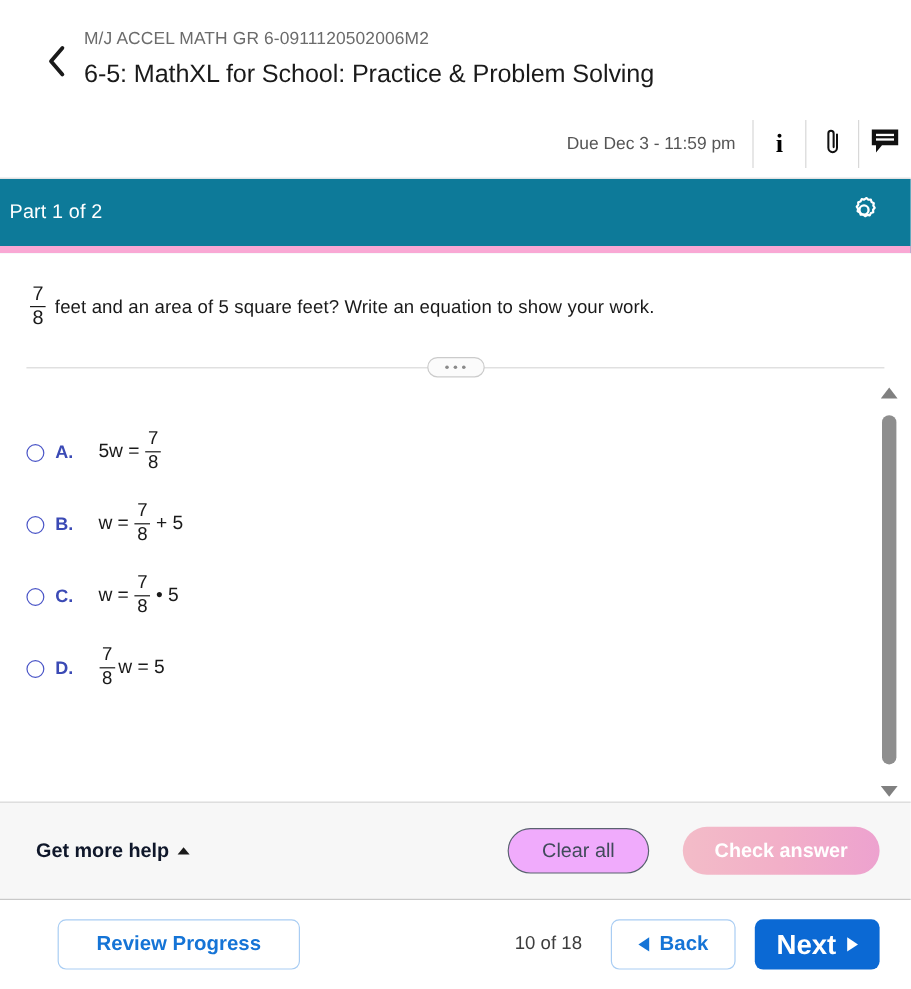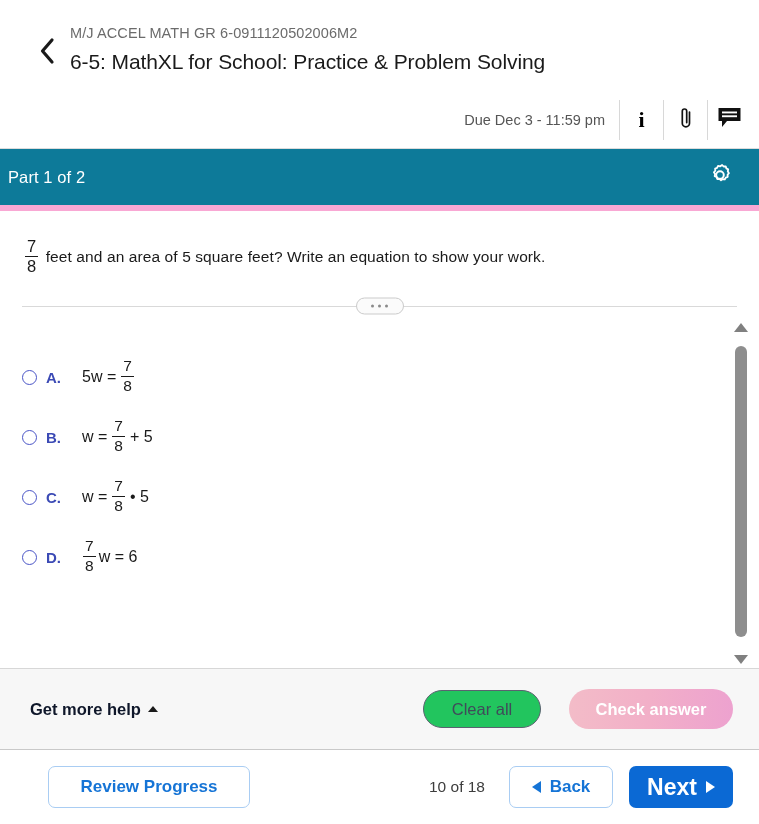--- a/index.html
+++ b/index.html
@@ -60,21 +60,21 @@
     font-size: 21px;
     color: #1a1a1a;
     line-height: 30px;
     margin-top: 4px;
     letter-spacing: -0.1px;
     white-space: nowrap;
   }
 
   .header-meta {
     position: absolute;
-    right: 8px;
+    right: 0px;
     top: 100px;
     display: flex;
     align-items: center;
     height: 40px;
   }
   .due-text {
     font-size: 14.5px;
     color: #555555;
     padding-right: 14px;
     white-space: nowrap;
@@ -308,21 +308,21 @@
     margin-left: auto;
     display: flex;
     align-items: center;
     gap: 28px;
   }
   .btn-clear {
     min-width: 118px;
     height: 38px;
     border-radius: 19px;
     border: 1.4px solid #5a6270;
-    background: #22c55e;
+    background: #f0abfc;
     color: #404a5a;
     font-size: 16.5px;
     font-family: "Liberation Sans", sans-serif;
     cursor: pointer;
     padding: 0 20px;
   }
   .btn-check {
     min-width: 164px;
     height: 40px;
     border-radius: 20px;
@@ -530,21 +530,21 @@
           </span>
         </div>
         <div class="option-row">
           <span class="radio"></span>
           <span class="opt-letter">D.</span>
           <span class="opt-expr">
             <span class="frac">
               <span class="num">7</span>
               <span class="den">8</span>
             </span>
-            <span class="tok tight">w = 6</span>
+            <span class="tok tight">w = 5</span>
           </span>
         </div>
       </div>
 
     <div class="scrollbar">
       <div class="sb-arrow up"></div>
       <div class="sb-track">
         <div class="sb-thumb"></div>
       </div>
       <div class="sb-arrow down"></div>

